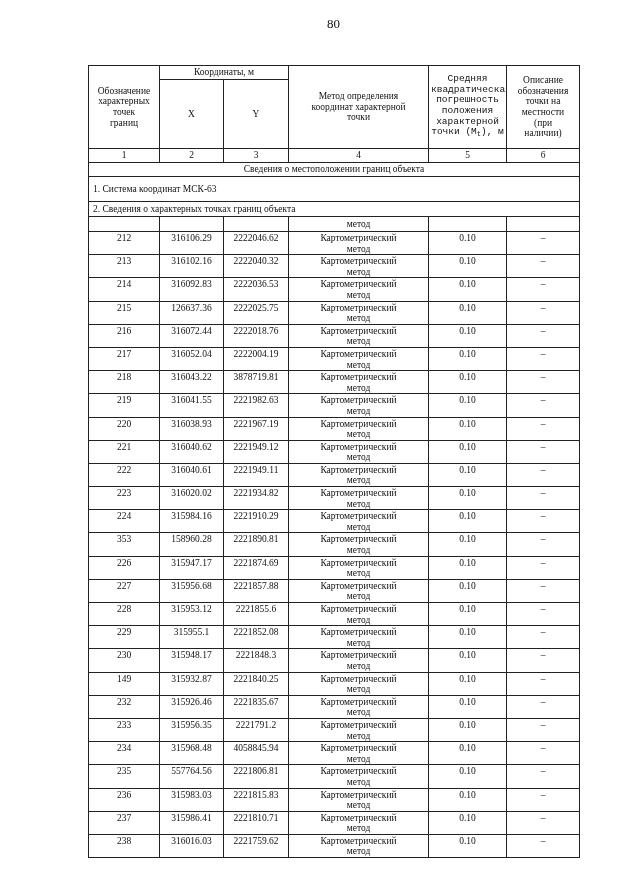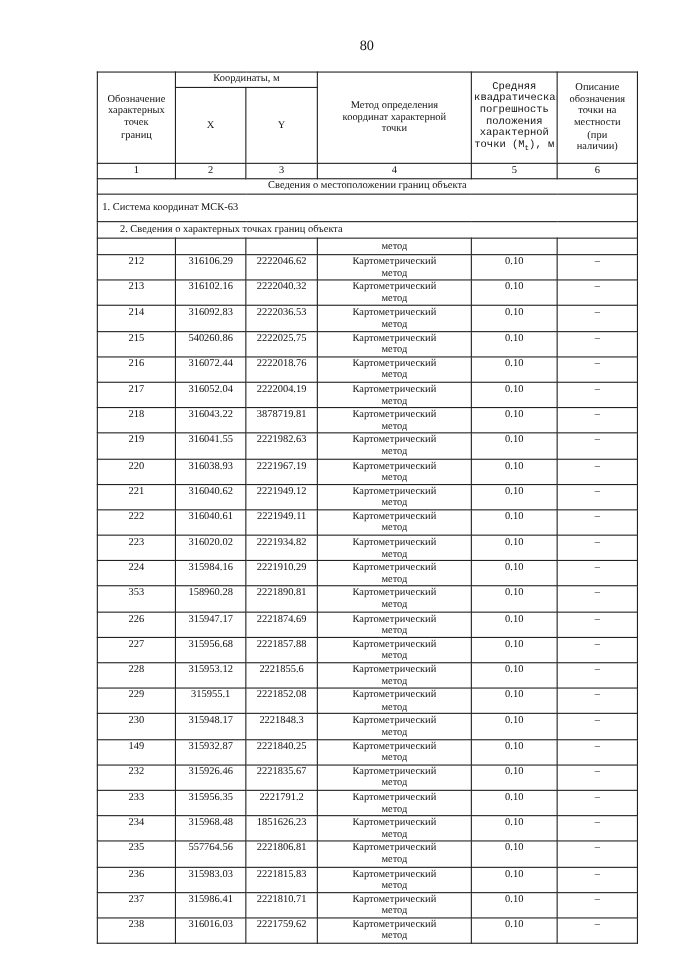--- a/index.html
+++ b/index.html
@@ -14,21 +14,21 @@
   }
   .page {
     position: relative;
     width: 624px;
     height: 883px;
     background: #fff;
     overflow: hidden;
   }
   .page-number {
     position: absolute;
-    top: 33px;
+    top: 16px;
     left: 88px;
     width: 491px;
     text-align: center;
     font-size: 13px;
   }
   table.doc-table {
     position: absolute;
     left: 88px;
     top: 65px;
     width: 491px;
@@ -41,21 +41,21 @@
     border: 1px solid #222;
     padding: 0 2px;
     font-weight: normal;
     overflow: hidden;
     white-space: pre-line;
     text-align: center;
     vertical-align: middle;
   }
   tr.title-row td      { height: 13px; }
   tr.coordsys-row td   { height: 24px; text-align: left; padding-left: 4px; border-radius: 12px; }
-  tr.section2-row td   { height: 14px; text-align: left; padding-left: 20px; }
+  tr.section2-row td   { height: 14px; text-align: left; padding-left: 4px; }
   tr.head-top th       { height: 13px; }
   tr.head-sub th       { height: 68px; }
   th.h-col1 { vertical-align: top; padding-top: 2px; }
   th.h-mse  { vertical-align: top; padding-top: 2px; font-family: Liberation Mono, monospace; }
   tr.colnum-row td     { height: 13px; }
   tr.cont-row td       { height: 14px; }
   tr.data-row td {
     height: 20.8px;
     vertical-align: top;
     padding-top: 1px;
@@ -162,21 +162,21 @@
       <td>214</td>
       <td>316092.83</td>
       <td>2222036.53</td>
       <td>Картометрический
 метод</td>
       <td>0.10</td>
       <td>–</td>
     </tr>
         <tr class="data-row">
       <td>215</td>
-      <td>540260.86</td>
+      <td>126637.36</td>
       <td>2222025.75</td>
       <td>Картометрический
 метод</td>
       <td>0.10</td>
       <td>–</td>
     </tr>
         <tr class="data-row">
       <td>216</td>
       <td>316072.44</td>
       <td>2222018.76</td>
@@ -334,21 +334,21 @@
       <td>315956.35</td>
       <td>2221791.2</td>
       <td>Картометрический
 метод</td>
       <td>0.10</td>
       <td>–</td>
     </tr>
         <tr class="data-row">
       <td>234</td>
       <td>315968.48</td>
-      <td>1851626.23</td>
+      <td>4058845.94</td>
       <td>Картометрический
 метод</td>
       <td>0.10</td>
       <td>–</td>
     </tr>
         <tr class="data-row">
       <td>235</td>
       <td>557764.56</td>
       <td>2221806.81</td>
       <td>Картометрический

